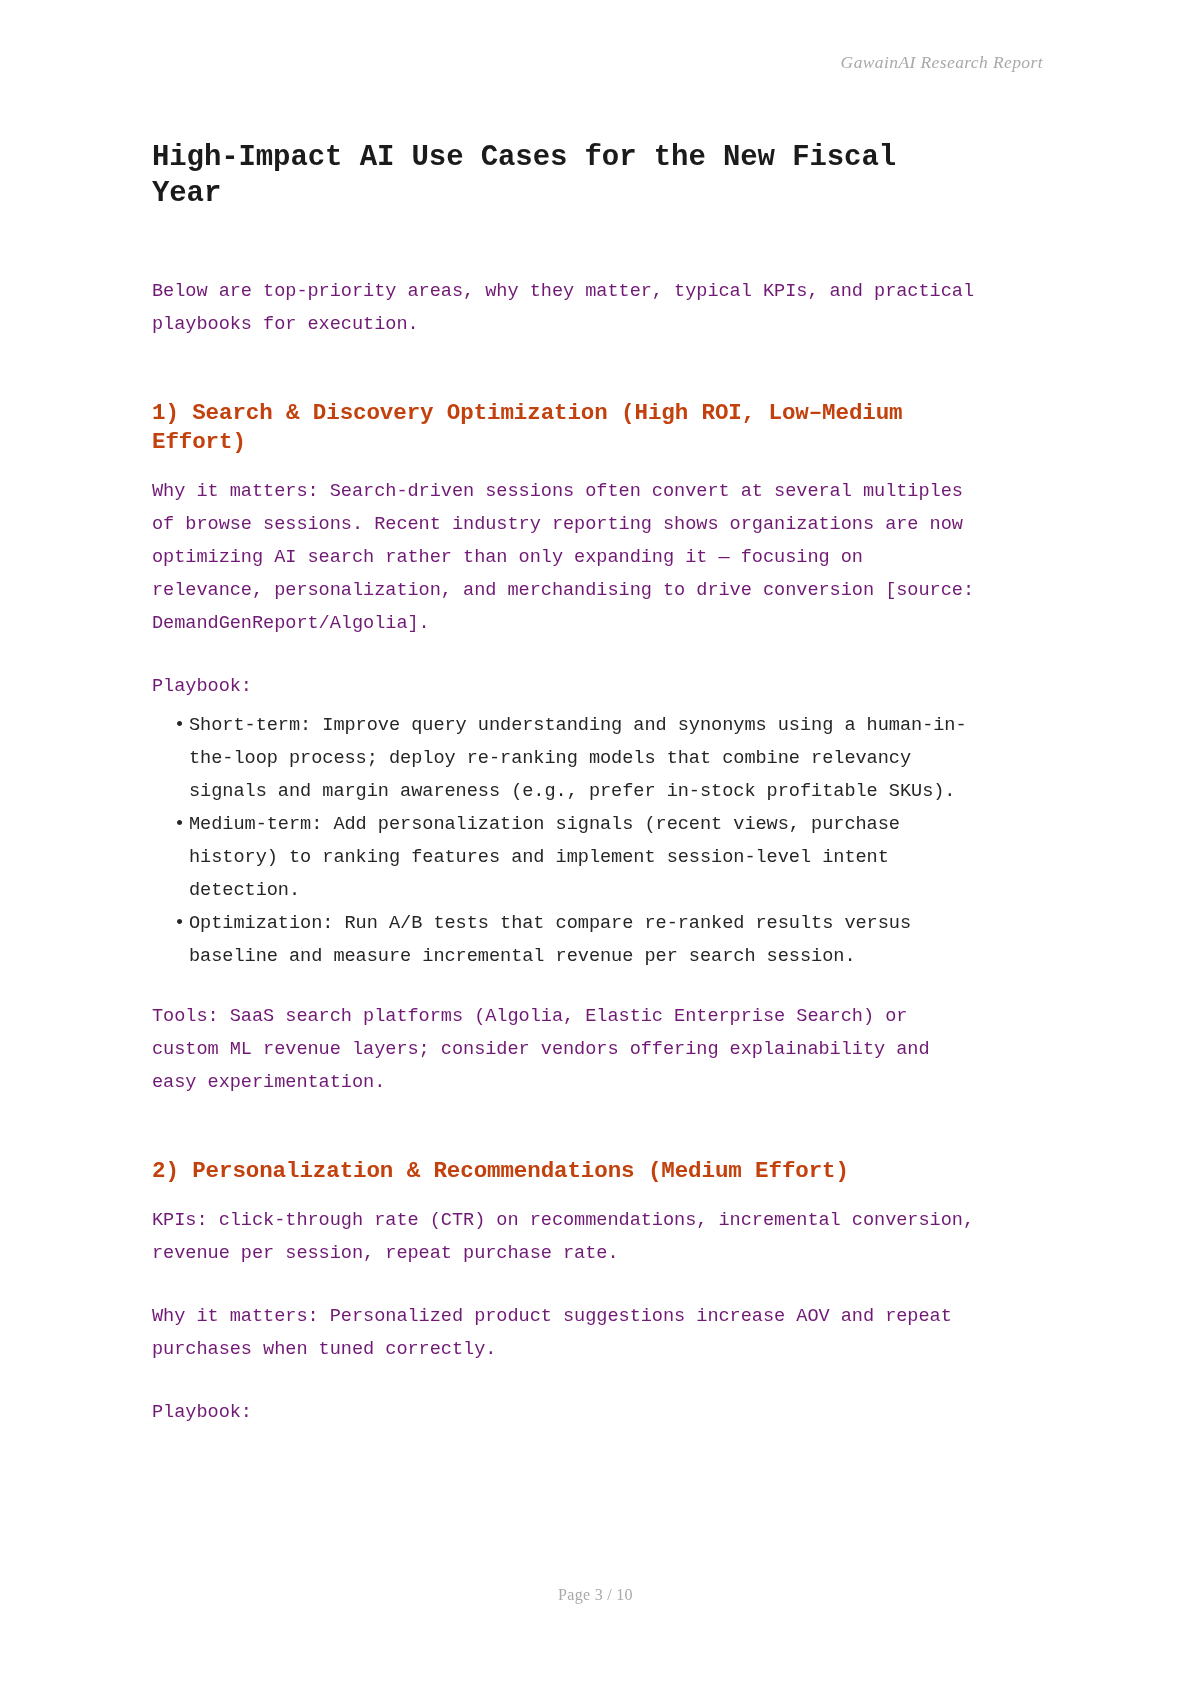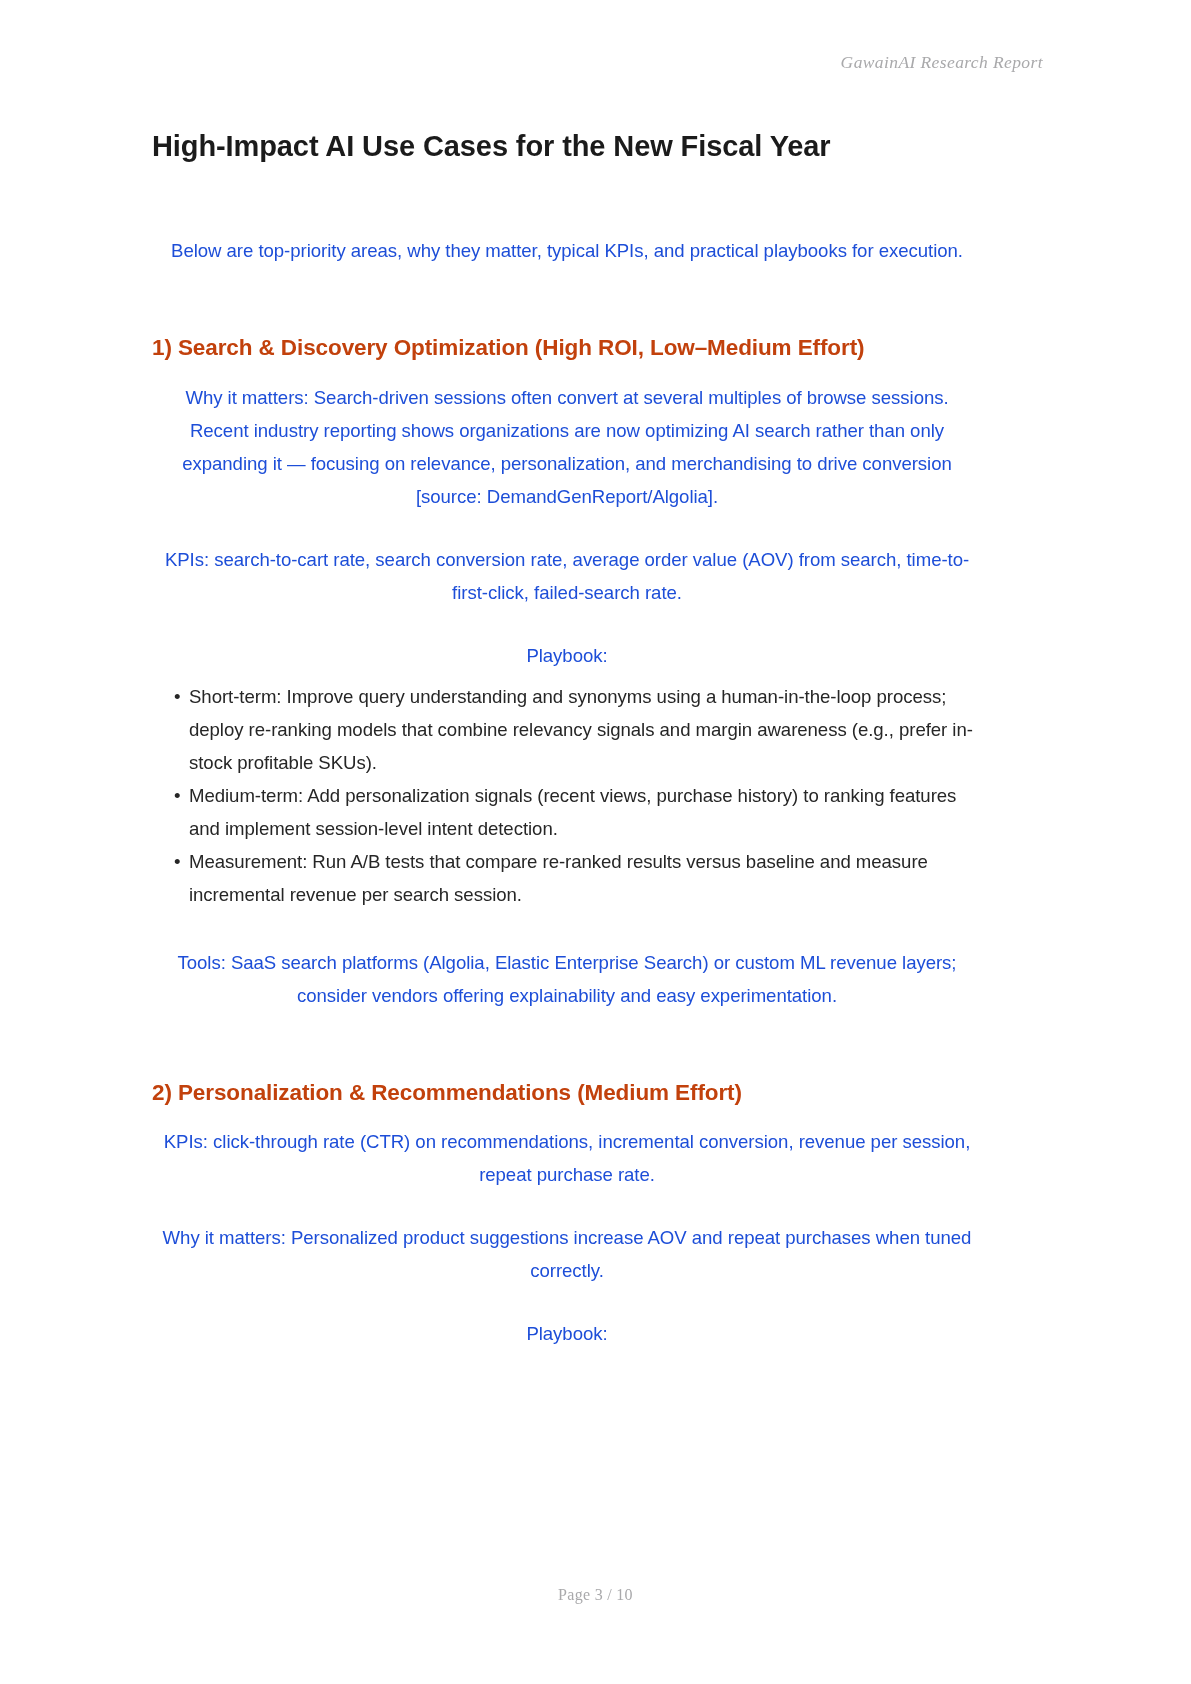--- a/index.html
+++ b/index.html
@@ -30,41 +30,41 @@
     font-family: "Liberation Serif", "DejaVu Serif", serif;
     font-size: 17.5px;
     letter-spacing: 0.4px;
     color: #a9a9ab;
     white-space: nowrap;
     font-style: italic;
   }
   .content {
     position: absolute;
     left: 152px;
-    top: 128px;
+    top: 140px;
     width: 830px;
+    font-family: Liberation Mono, monospace;
   }
   .doc-title {
     font-size: 29px;
     font-weight: bold;
     letter-spacing: -0.1px;
     color: #1b1b1b;
     margin: 0 0 0 0;
     line-height: 1.25;
     font-stretch: condensed;
   }
   .spacer-lg { height: 62px; }
   .spacer-sec { height: 58px; }
   .para {
     font-size: 18.6px;
     line-height: 33px;
-    color: #1d4ed8;
-    margin: 8px;
+    color: #701a75;
+    margin: 0;
     letter-spacing: -0.05px;
-    text-align: center;
   }
   .para + .para { margin-top: 30px; }
   h2.section-heading {
     font-size: 22.5px;
     font-weight: bold;
     color: #c2410c;
     margin: 0 0 18px 0;
     line-height: 1.3;
     letter-spacing: -0.1px;
   }
@@ -118,36 +118,35 @@
 
     <p class="para">Below are top-priority areas, why they matter, typical KPIs, and practical playbooks for execution.</p>
 
     <div class="spacer-sec"></div>
 
     <section>
       <h2 class="section-heading">1) Search &amp; Discovery Optimization (High ROI, Low–Medium Effort)</h2>
 
       <p class="para">Why it matters: Search-driven sessions often convert at several multiples of browse sessions. Recent industry reporting shows organizations are now optimizing AI search rather than only expanding it — focusing on relevance, personalization, and merchandising to drive conversion [source: DemandGenReport/Algolia].</p>
 
-      <p class="para">KPIs: search-to-cart rate, search conversion rate, average order value (AOV) from search, time-to-first-click, failed-search rate.</p>
 
       <p class="para">Playbook:</p>
 
       <ul class="playbook-list">
         <li>
           <span class="bullet-dot">•</span>
           <span>Short-term: Improve query understanding and synonyms using a human-in-the-loop process; deploy re-ranking models that combine relevancy signals and margin awareness (e.g., prefer in-stock profitable SKUs).</span>
         </li>
         <li>
           <span class="bullet-dot">•</span>
           <span>Medium-term: Add personalization signals (recent views, purchase history) to ranking features and implement session-level intent detection.</span>
         </li>
         <li>
           <span class="bullet-dot">•</span>
-          <span>Measurement: Run A/B tests that compare re-ranked results versus baseline and measure incremental revenue per search session.</span>
+          <span>Optimization: Run A/B tests that compare re-ranked results versus baseline and measure incremental revenue per search session.</span>
         </li>
       </ul>
 
       <div class="block-gap-sm"></div>
 
       <p class="para">Tools: SaaS search platforms (Algolia, Elastic Enterprise Search) or custom ML revenue layers; consider vendors offering explainability and easy experimentation.</p>
     </section>
 
     <div class="spacer-sec"></div>
 

